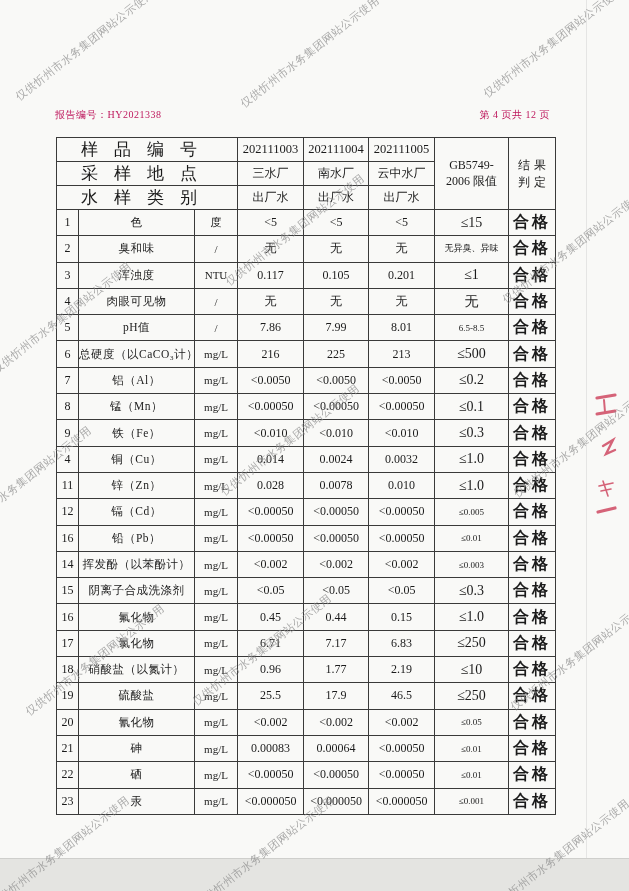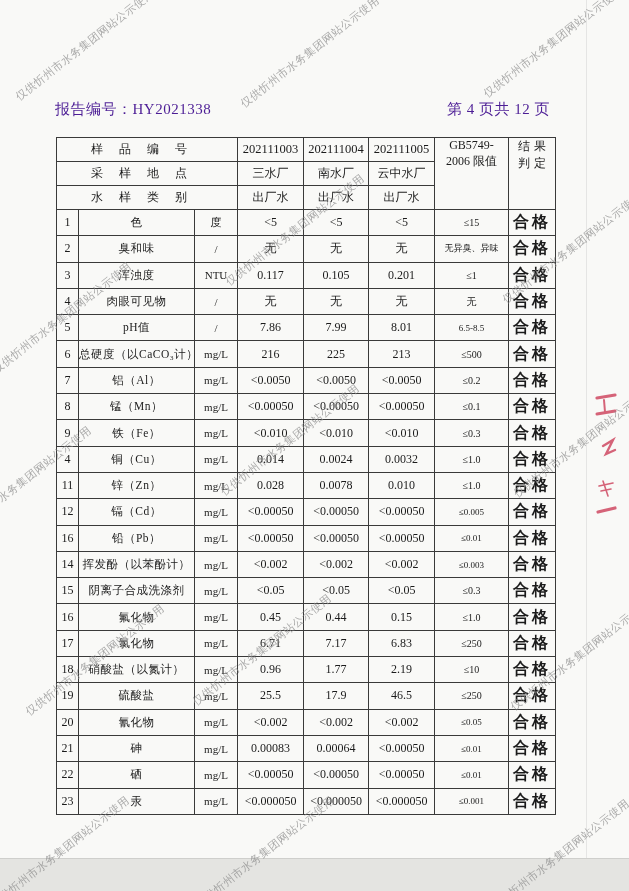--- a/index.html
+++ b/index.html
@@ -24,55 +24,55 @@
     background:#e4e4e1;
     border-top:1px solid #cfcfcc;
   }
   .title{
     position:absolute;top:85px;left:0;width:600px;
     text-align:center;
     font-size:17px;font-weight:bold;letter-spacing:1.5px;
     color:#161616;
   }
   .meta-row{
-    position:absolute;top:100px;left:55px;right:79px;
+    position:absolute;top:108px;left:55px;right:79px;
     display:flex;justify-content:space-between;
-    font-size:15px;color:#4c1d95;letter-spacing:0.5px;
+    font-size:10px;color:#be185d;letter-spacing:0.5px;
   }
   table.report{
     position:absolute;left:56px;top:137px;
     width:499px;
     border-collapse:collapse;table-layout:fixed;
     font-size:12px;color:#1b1b1b;
   }
   table.report td{
     border:1px solid #3a3a3a;
     text-align:center;vertical-align:middle;
     padding:0;overflow:hidden;white-space:nowrap;
   }
   thead td{height:23px;}
   tbody td{height:25.3px;}
   td.c-label{
-    letter-spacing:16px;padding-left:62px;font-size:12px;
+    letter-spacing:16px;padding-left:62px;font-size:17px;
   }
   td.c-sample{font-size:12.5px;}
   td.c-merged{vertical-align:middle;}
   .merged-stack{
-    display:flex;flex-direction:column;justify-content:flex-start;
+    display:flex;flex-direction:column;justify-content:center;
     height:71px;
   }
   .merged-stack span{display:block;font-size:12px;}
   .ls4{letter-spacing:4px;padding-left:4px;}
   td.c-no{font-size:12px;}
   td.c-name{
     text-align:left;padding-left:7px;font-size:11.5px;letter-spacing:0.5px;
   }
   td.c-unit{font-size:11px;}
   td.c-val{font-size:12px;}
-  td.c-limit{font-size:10px;}
+  td.c-limit{font-size:14px;}
   td.c-limit.small{font-size:9px;letter-spacing:0;}
   td.c-result{font-size:16px;letter-spacing:3px;padding-left:3px;font-weight:bold;}
   .watermark-layer{
     position:absolute;left:0;top:0;width:629px;height:891px;
     pointer-events:none;z-index:5;
   }
   .wm{
     position:absolute;
     font-family:"Liberation Sans", sans-serif;
     font-size:11px;color:#8b8b8b;opacity:0.72;

